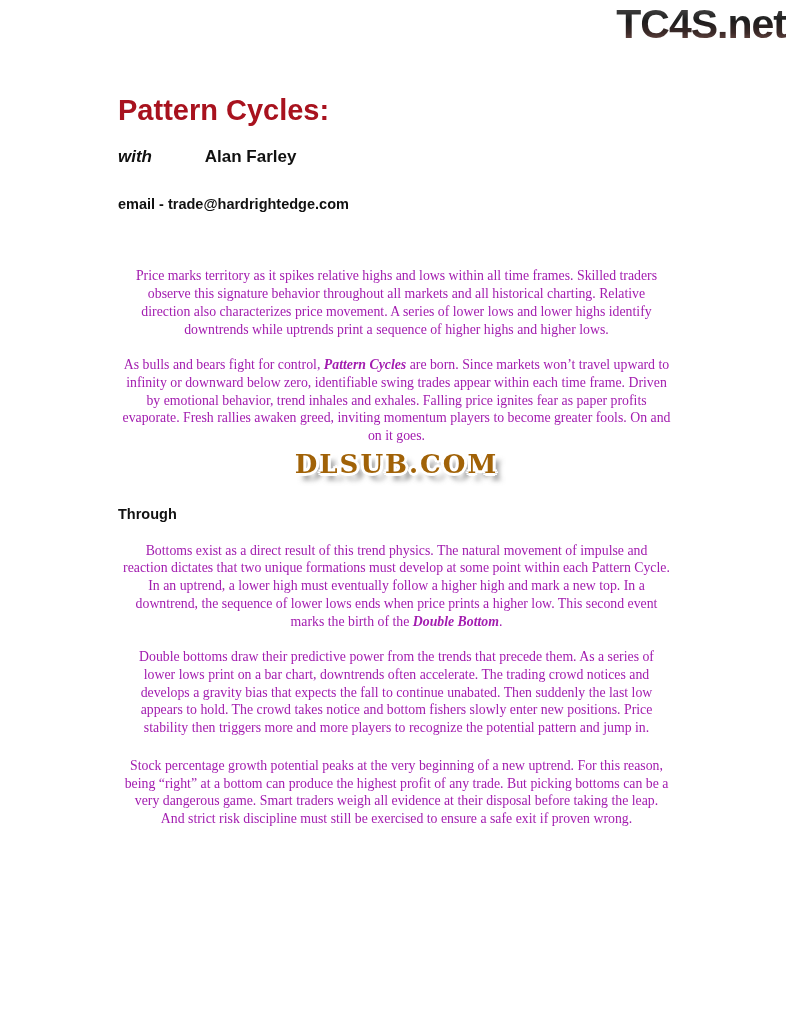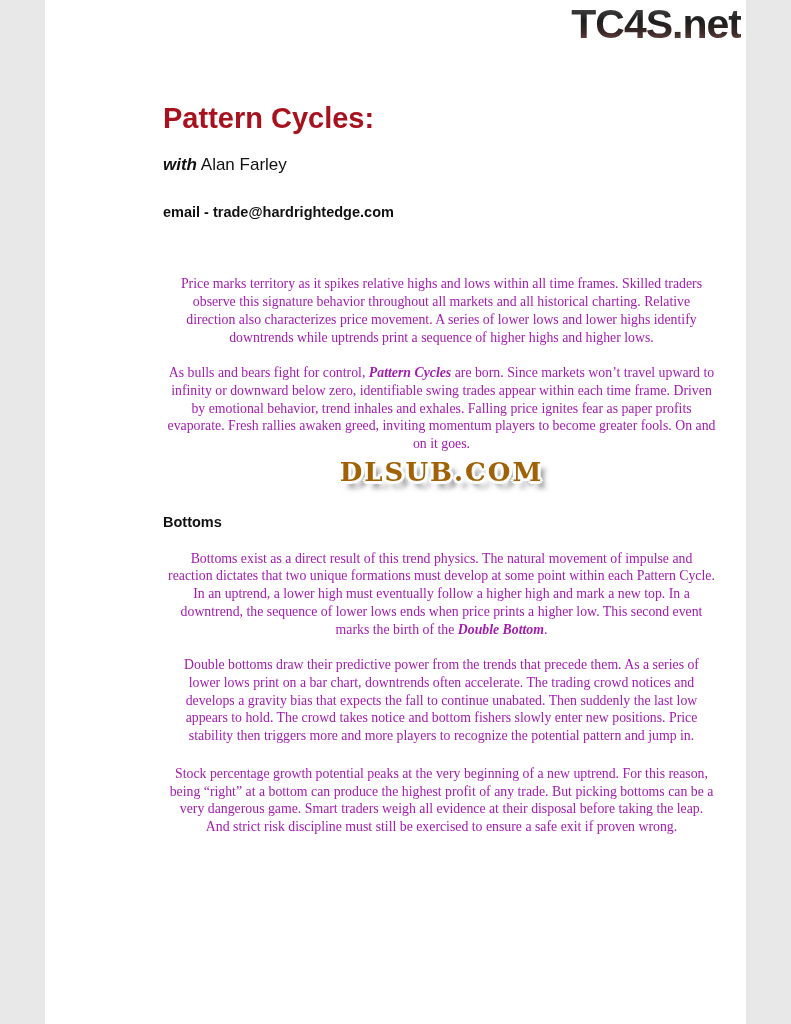--- a/index.html
+++ b/index.html
@@ -1,18 +1,18 @@
 <!DOCTYPE html>
 <html><head>
 <meta charset="utf-8">
 <style>
   html, body { margin: 0; padding: 0; background: #e8e8e8; }
   .page {
     position: relative;
-    width: 701px;
+    width: 791px;
     height: 1024px;
     margin: 0 auto;
     background: #ffffff;
     overflow: hidden;
     font-family: "Liberation Serif", serif;
   }
 
   
   .tc4s-logo {
     position: absolute;
@@ -26,21 +26,21 @@
     background: linear-gradient(180deg, #5a5a5a 0%, #1c1c1c 42%, #3c2a28 68%, #96665f 100%);
     -webkit-background-clip: text;
     background-clip: text;
     -webkit-text-fill-color: transparent;
   }
 
   
   .content {
     position: absolute;
     left: 118px;
-    top: 8px;
+    top: 0;
     width: 557px;
   }
 
   .title {
     margin: 95px 0 0 0;
     font-family: "Liberation Sans", sans-serif;
     font-weight: bold;
     font-size: 29px;
     line-height: 1.05;
     color: #a8121e;
@@ -55,21 +55,21 @@
     color: #9a9a00;
   }
 
   .byline {
     margin: 22px 0 0 0;
     font-family: "Liberation Sans", sans-serif;
     font-size: 17px;
     color: #111111;
   }
   .byline .prefix { font-weight: bold; font-style: italic; }
-  .byline .name   { font-weight: normal; }
+  .byline .name   { font-weight: bold; margin-left: 48px; }
 
   .email {
     margin: 29px 0 0 0;
     font-family: "Liberation Sans", sans-serif;
     font-weight: bold;
     font-size: 14.5px;
     color: #111111;
   }
 
   p.body-par {
@@ -150,21 +150,21 @@
     <div class="email">email - trade@hardrightedge.com</div>
 
     <p class="body-par p-first">Price marks territory as it spikes relative highs and lows within all time frames. Skilled traders observe this signature behavior throughout all markets and all historical charting. Relative direction also characterizes price movement. A series of lower lows and lower highs identify downtrends while uptrends print a sequence of higher highs and higher lows.</p>
 
     <p class="body-par p-gap"><span>As bulls and bears fight for control, </span><span class="bi">Pattern Cycles</span><span> are born. Since markets won’t travel upward to infinity or downward below zero, identifiable swing trades appear within each time frame. Driven by emotional behavior, trend inhales and exhales. Falling price ignites fear as paper profits evaporate. Fresh rallies awaken greed, inviting momentum players to become greater fools. On and on it goes.</span></p>
 
     <div class="dlsub-wrap">
       <span class="dlsub">DLSUB.COM</span>
     </div>
 
-    <h2 class="section-heading">Bottoms</h2>
+    <h2 class="section-heading">Through</h2>
 
     <p class="body-par p-gap-lg"><span>Bottoms exist as a direct result of this trend physics. The natural movement of impulse and reaction dictates that two unique formations must develop at some point within each Pattern Cycle. In an uptrend, a lower high must eventually follow a higher high and mark a new top. In a downtrend, the sequence of lower lows ends when price prints a higher low. This second event marks the birth of the </span><span class="bi">Double Bottom</span><span>.</span></p>
 
     <p class="body-par p-gap">Double bottoms draw their predictive power from the trends that precede them. As a series of lower lows print on a bar chart, downtrends often accelerate. The trading crowd notices and develops a gravity bias that expects the fall to continue unabated. Then suddenly the last low appears to hold. The crowd takes notice and bottom fishers slowly enter new positions. Price stability then triggers more and more players to recognize the potential pattern and jump in.</p>
 
     <p class="body-par p-gap-lg">Stock percentage growth potential peaks at the very beginning of a new uptrend. For this reason, being “right” at a bottom can produce the highest profit of any trade. But picking bottoms can be a very dangerous game. Smart traders weigh all evidence at their disposal before taking the leap. And strict risk discipline must still be exercised to ensure a safe exit if proven wrong.</p>
 
   </div>
 
 

